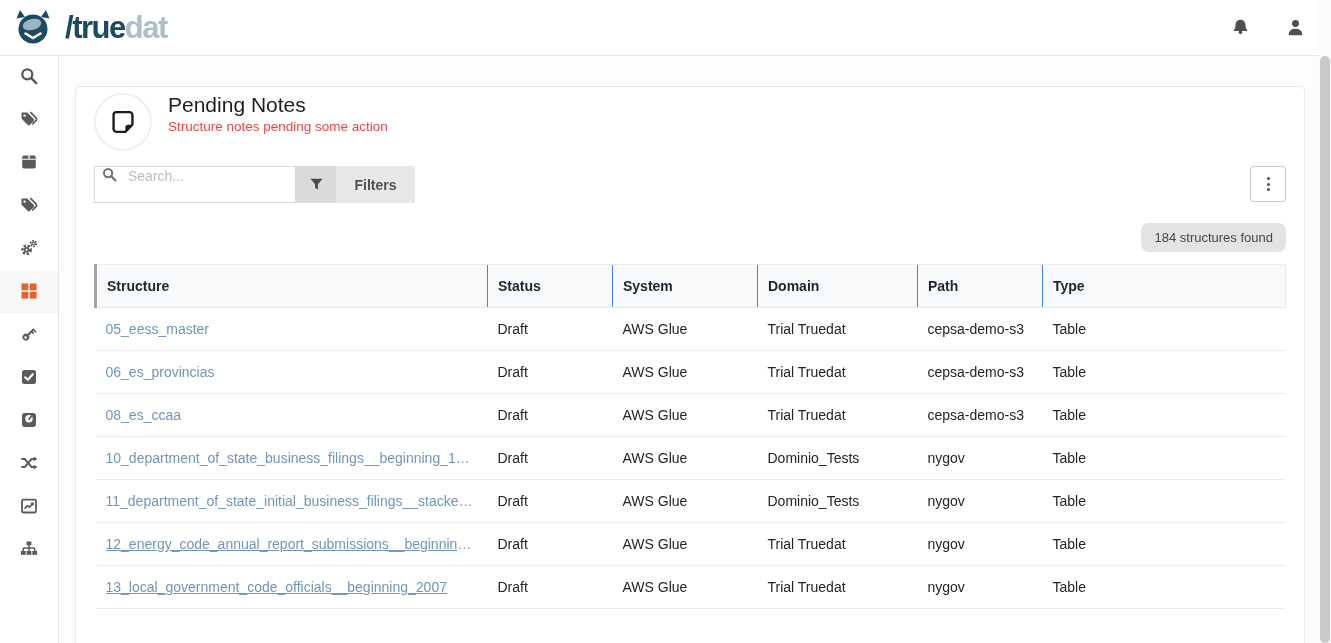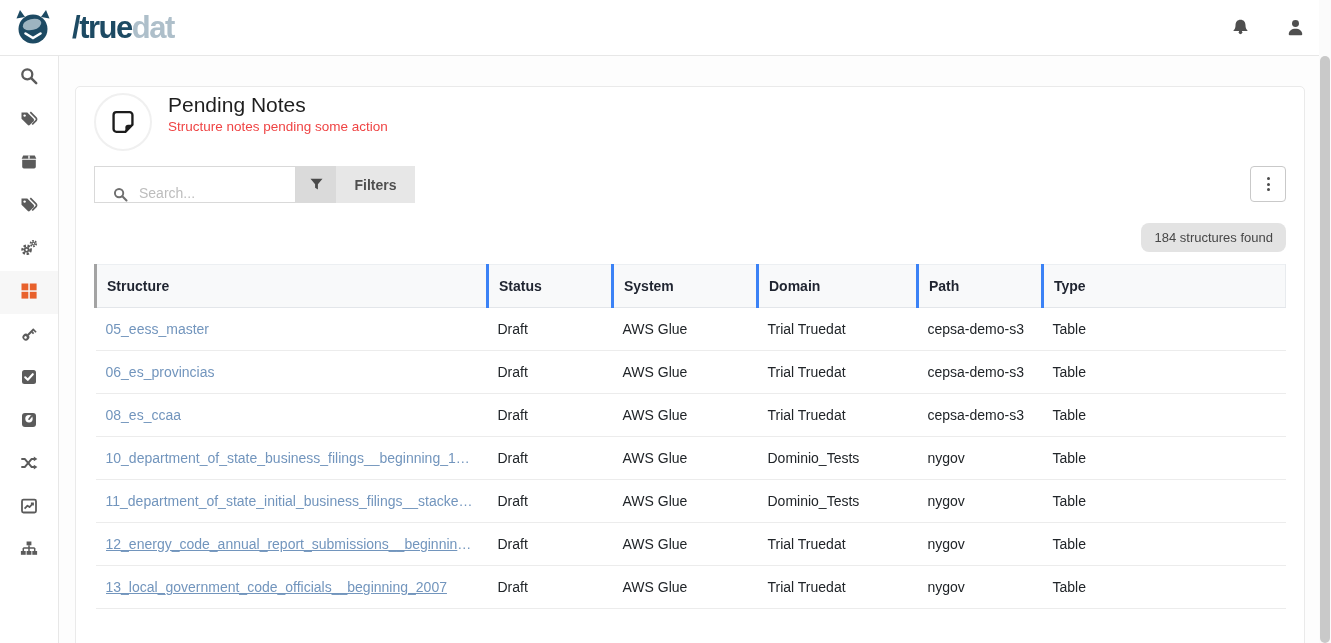--- a/index.html
+++ b/index.html
@@ -6,21 +6,21 @@
   html,body { margin:0; padding:0; }
   body {
     width:1331px; height:643px; overflow:hidden; position:relative;
     font-family:"Liberation Sans", sans-serif; background:#fff;
     --accent:#e8612c; --brand-dark:#1d4a63; --brand-light:#aebfca; --link:#7295bd;
   }
 
   
   .topbar{height:56px;border-bottom:1px solid #e7e7e7;display:flex;align-items:center;
     justify-content:space-between;padding:0 18px 0 14px;background:#fff;}
-  .logo{display:flex;align-items:center;gap:20px;cursor:pointer;}
+  .logo{display:flex;align-items:center;gap:13px;cursor:pointer;}
   .logo-text{font-size:31px;font-weight:bold;letter-spacing:-1.5px;color:var(--brand-dark);line-height:1;}
   .logo-text .lt{color:var(--brand-light);}
   .topbar-icons{display:flex;align-items:center;gap:36px;padding-right:8px;}
   .icon-btn{cursor:pointer;display:flex;align-items:center;justify-content:center;}
 
   
   .shell{display:flex;height:587px;}
   .sidebar{width:59px;background:#fff;border-right:1px solid #e7e7e7;padding-top:0;flex:0 0 59px;}
   .side-item{height:43px;display:flex;align-items:center;justify-content:center;cursor:pointer;}
   .side-item.active{background:#f7f7f7;}
@@ -32,39 +32,39 @@
 
   .page-head{display:flex;align-items:flex-start;gap:16px;}
   .page-icon-circle{width:58px;height:58px;border-radius:50%;border:2px solid #f0f0f0;
     display:flex;align-items:center;justify-content:center;flex:0 0 58px;}
   .page-title{font-size:21px;color:#1e1e1e;font-weight:500;margin:0 0 4px 0;line-height:1.1;}
   .page-subtitle{font-size:13.5px;color:#ef4444;line-height:1.1;}
 
   
   .toolbar{display:flex;align-items:flex-start;justify-content:space-between;margin-top:15px;}
   .search-group{display:flex;height:37px;}
-  .search-box{width:202px;border:1px solid #d9d9d9;background:#fff;display:flex;align-items:flex-end;
-    padding:0 18px;gap:9px;}
+  .search-box{width:202px;border:1px solid #d9d9d9;background:#fff;display:flex;align-items:flex-start;
+    padding:0 7px;gap:9px;}
   .search-box input{border:none;outline:none;font-size:14px;color:#333;width:100%;
     font-family:"Liberation Sans",sans-serif;background:transparent;}
   .search-box input::placeholder{color:#bdbdbd;}
   .funnel-btn{width:40px;background:#dadada;display:flex;align-items:center;justify-content:center;cursor:pointer;}
   .filters-btn{width:79px;background:#e7e7e7;display:flex;align-items:center;justify-content:center;
     font-size:14px;font-weight:bold;color:#4f4f4f;cursor:pointer;}
   .kebab-btn{width:36px;height:36px;border:1px solid #c9c9c9;border-radius:4px;background:#fff;
     display:flex;flex-direction:column;align-items:center;justify-content:center;gap:2.5px;cursor:pointer;}
   .kebab-dot{width:3px;height:3px;border-radius:50%;background:#4a4a4a;}
 
   .badge-row{display:flex;justify-content:flex-end;margin-top:20px;}
   .count-badge{background:#e3e3e3;color:#474747;font-size:13px;padding:7px 13px;border-radius:8px;}
 
   
   table{width:100%;border-collapse:collapse;table-layout:fixed;margin-top:12px;font-size:14px;color:#212529;}
   thead th{background:#f8f9fa;text-align:left;font-weight:bold;padding:13px 10px;font-size:14px;color:#1f2430;
-    border-top:1px solid #eceff2;border-bottom:1px solid #e3e6ea;border-left:3px solid #3b82f6;}
+    border-top:1px solid #eceff2;border-bottom:1px solid #e3e6ea;border-left:1px solid #3b82f6;}
   thead th:first-child{border-left:3px solid #a3a3a3;}
   thead th:last-child{border-right:1px solid #e8ebee;}
   tbody td{padding:12px 10px;border-bottom:1px solid #ececec;background:#fff;height:43px;
     white-space:nowrap;overflow:hidden;text-overflow:ellipsis;}
   .structure-link{color:var(--link);text-decoration:none;cursor:pointer;display:block;
     overflow:hidden;text-overflow:ellipsis;white-space:nowrap;}
   tbody tr:nth-child(6) .structure-link, tbody tr:nth-child(7) .structure-link{text-decoration:underline;}
 
   
   .scrollbar{position:absolute;right:0;top:0;width:12px;height:643px;background:#fbfbfb;}

